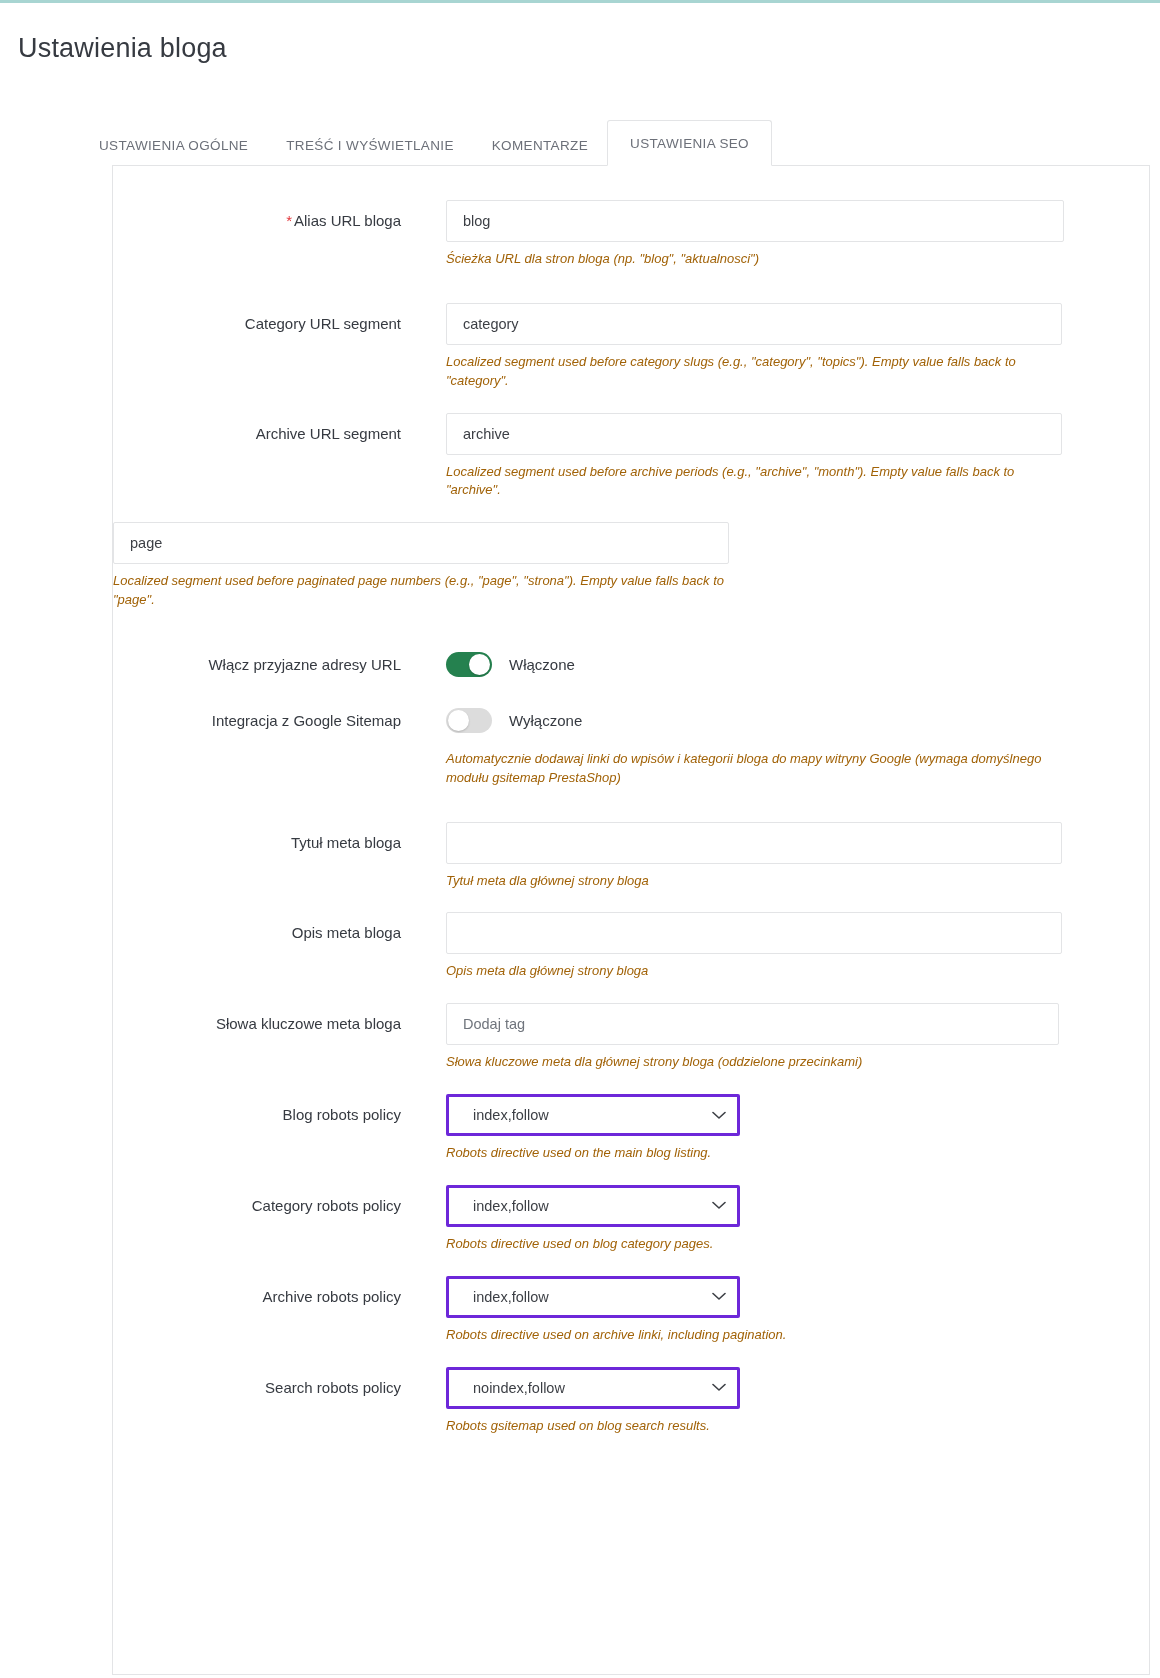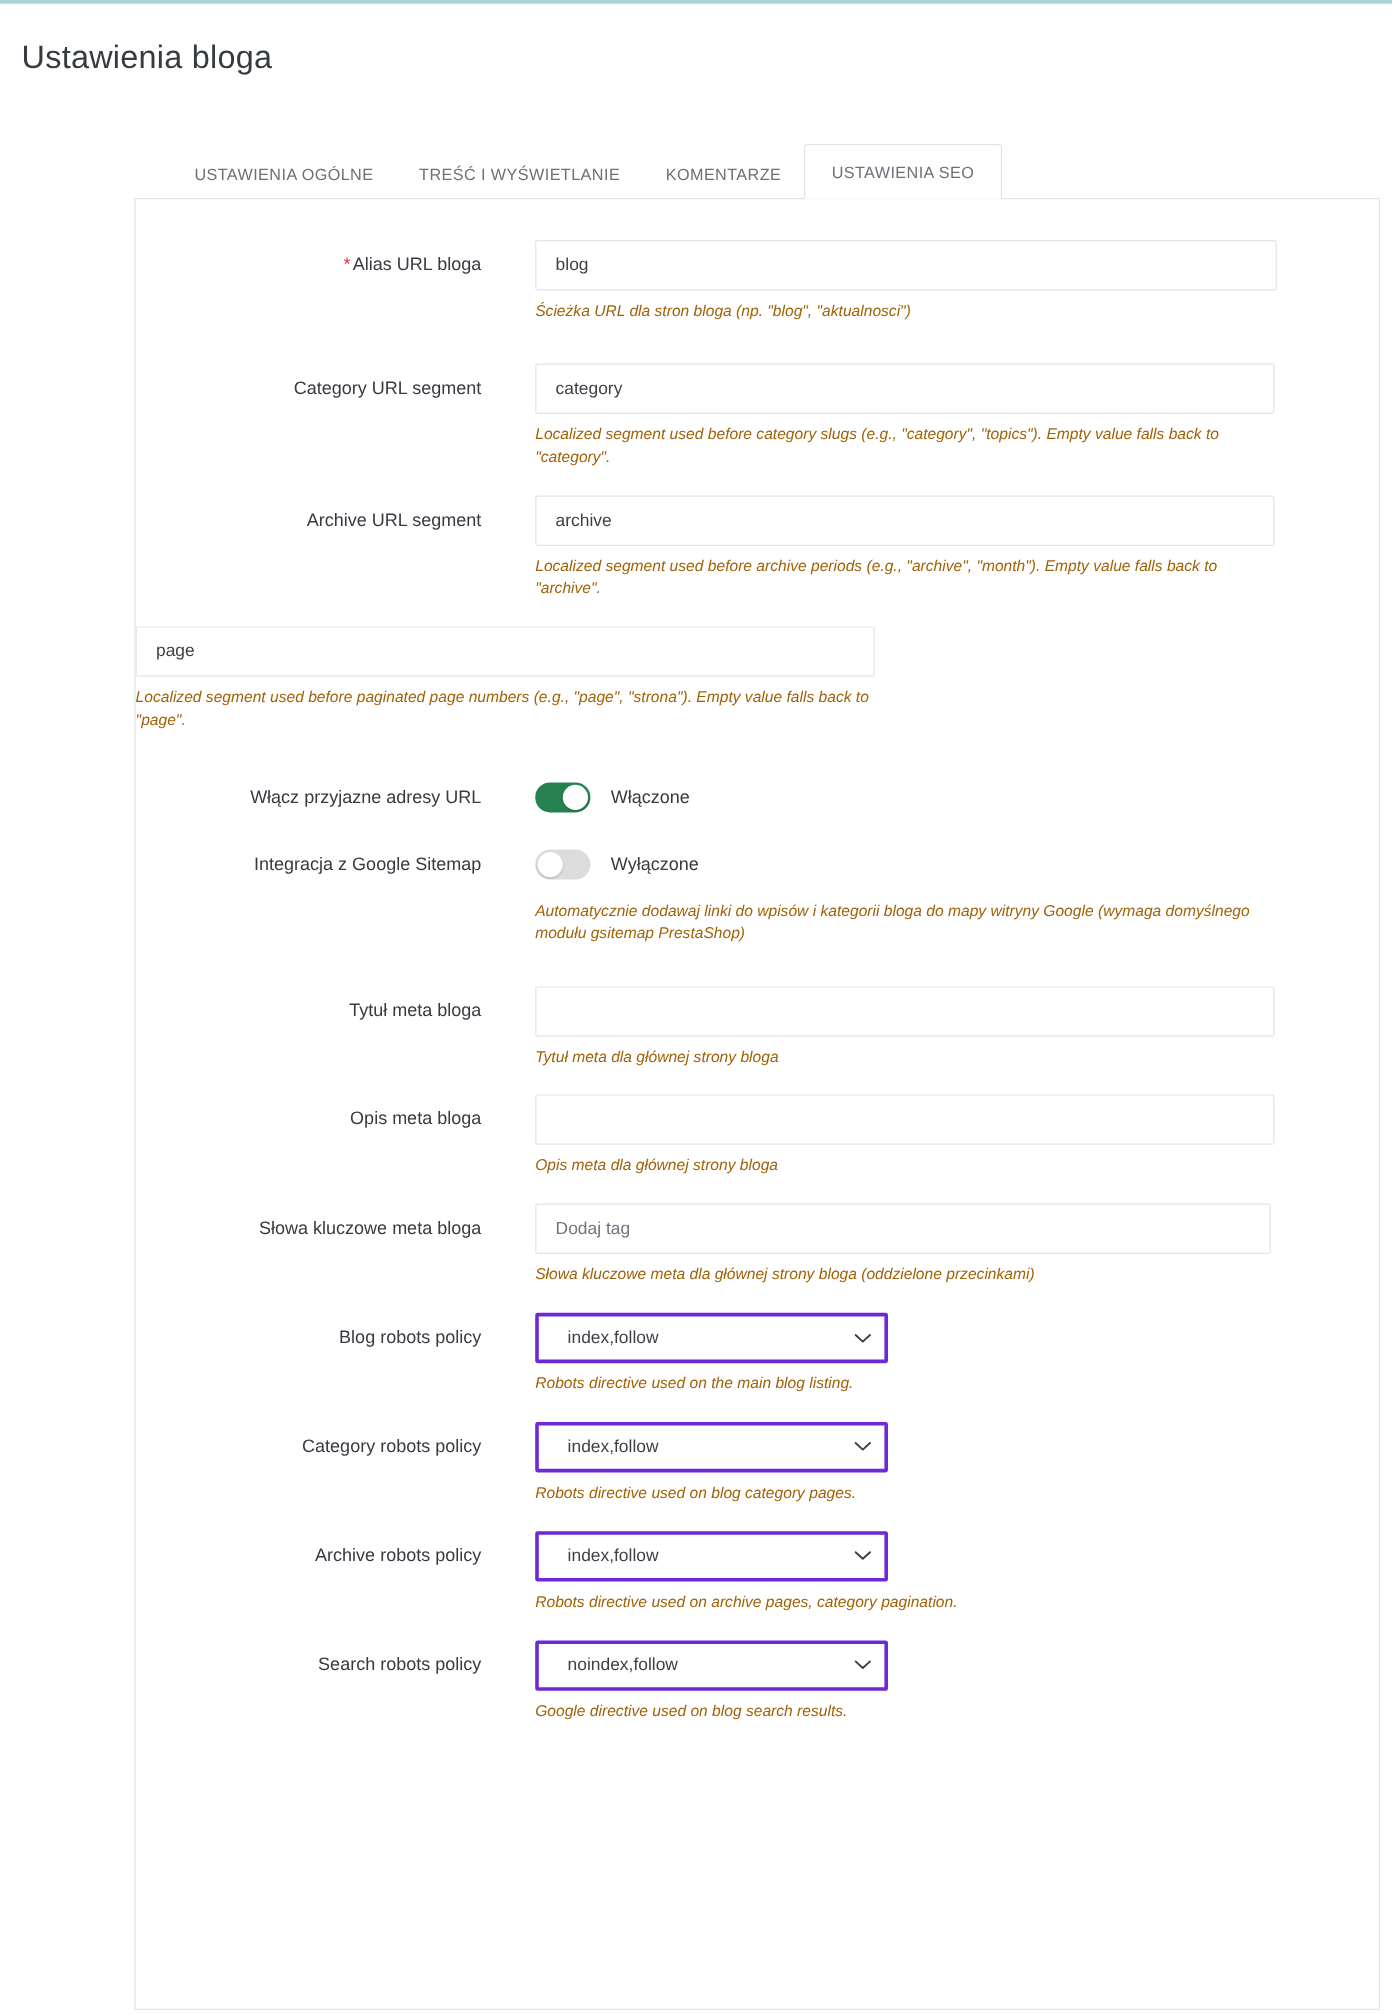--- a/index.html
+++ b/index.html
@@ -27,23 +27,22 @@
     font-weight: 400;
     color: #363a41;
     margin: 0;
     padding: 33px 0 0 18px;
     letter-spacing: .2px;
   }
 
   
   .tabs-wrap {
     margin-top: 56px;
-    padding-left: 111px;
-    position: relative;
-    margin-left: 32px;
+    padding-left: 80px;
+    position: relative;
   }
   .tabs {
     display: flex;
     align-items: flex-end;
     position: relative;
     z-index: 2;
   }
   .tab {
     font-size: 13.5px;
     letter-spacing: .35px;
@@ -364,36 +363,36 @@
       <div class="sel-wrap">
         <select class="sel">
           <option>index,follow</option>
         </select>
         <span class="sel-arrow">
           <svg width="14" height="9" viewBox="0 0 14 9">
               <path d="M1 1.5L7 7L13 1.5" stroke="#3c3f45" stroke-width="1.6" fill="none" stroke-linecap="round" stroke-linejoin="round"></path>
             </svg>
         </span>
       </div>
-      <div class="help">Robots directive used on archive pages, category pagination.</div>
+      <div class="help">Robots directive used on archive linki, including pagination.</div>
     </div>
   </div>
 
   <div class="sp-md"></div>
 
   <div class="form-row">
     <div class="row-label">Search robots policy</div>
     <div class="row-field">
       <div class="sel-wrap">
         <select class="sel">
           <option>noindex,follow</option>
         </select>
         <span class="sel-arrow">
           <svg width="14" height="9" viewBox="0 0 14 9">
               <path d="M1 1.5L7 7L13 1.5" stroke="#3c3f45" stroke-width="1.6" fill="none" stroke-linecap="round" stroke-linejoin="round"></path>
             </svg>
         </span>
       </div>
-      <div class="help">Google directive used on blog search results.</div>
+      <div class="help">Robots gsitemap used on blog search results.</div>
     </div>
   </div>
 
 </div>
 
 </body></html>

